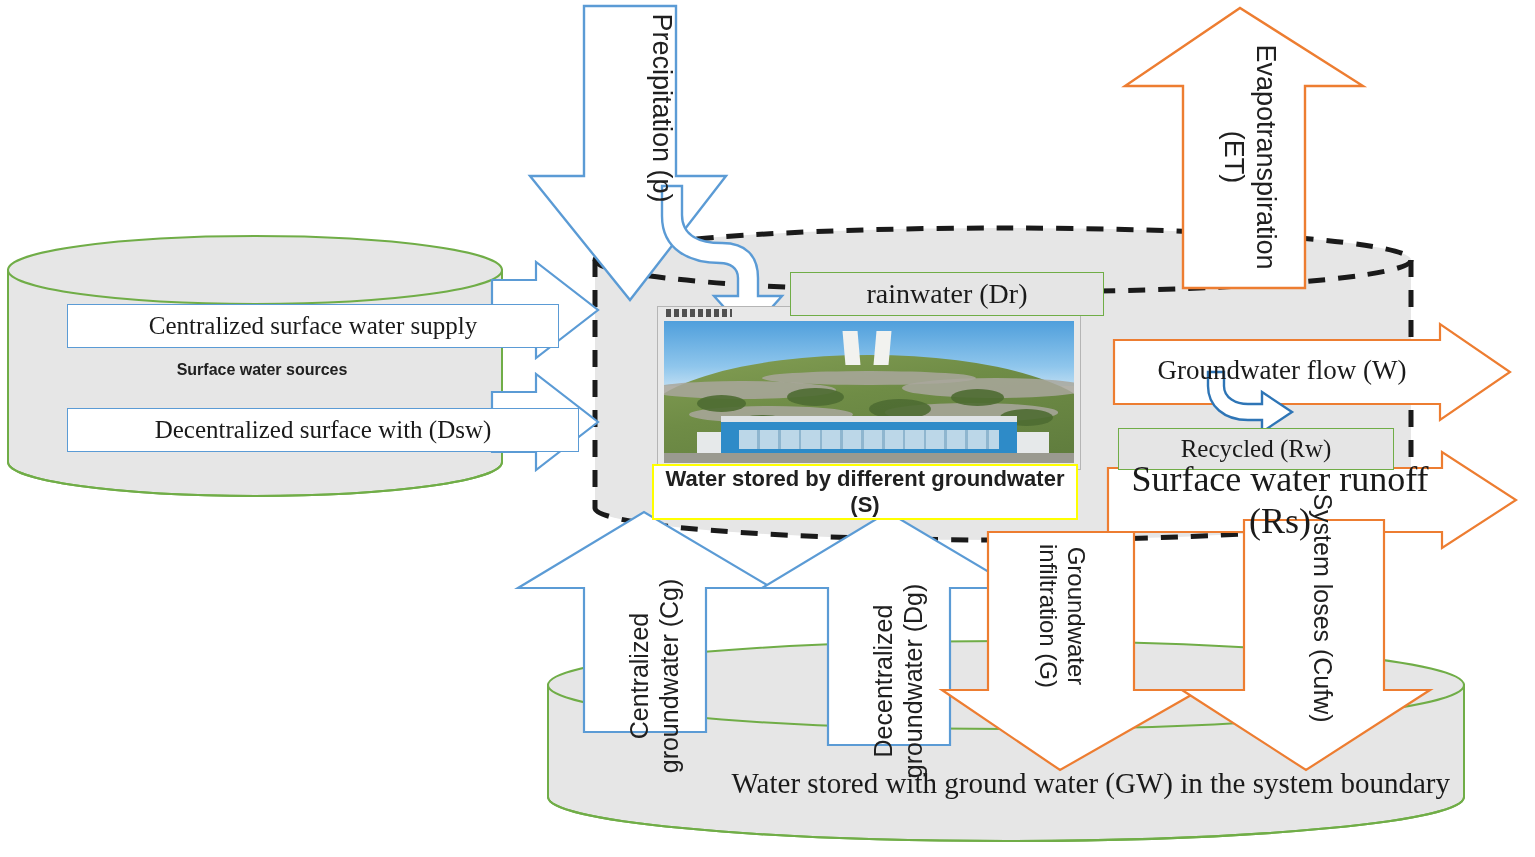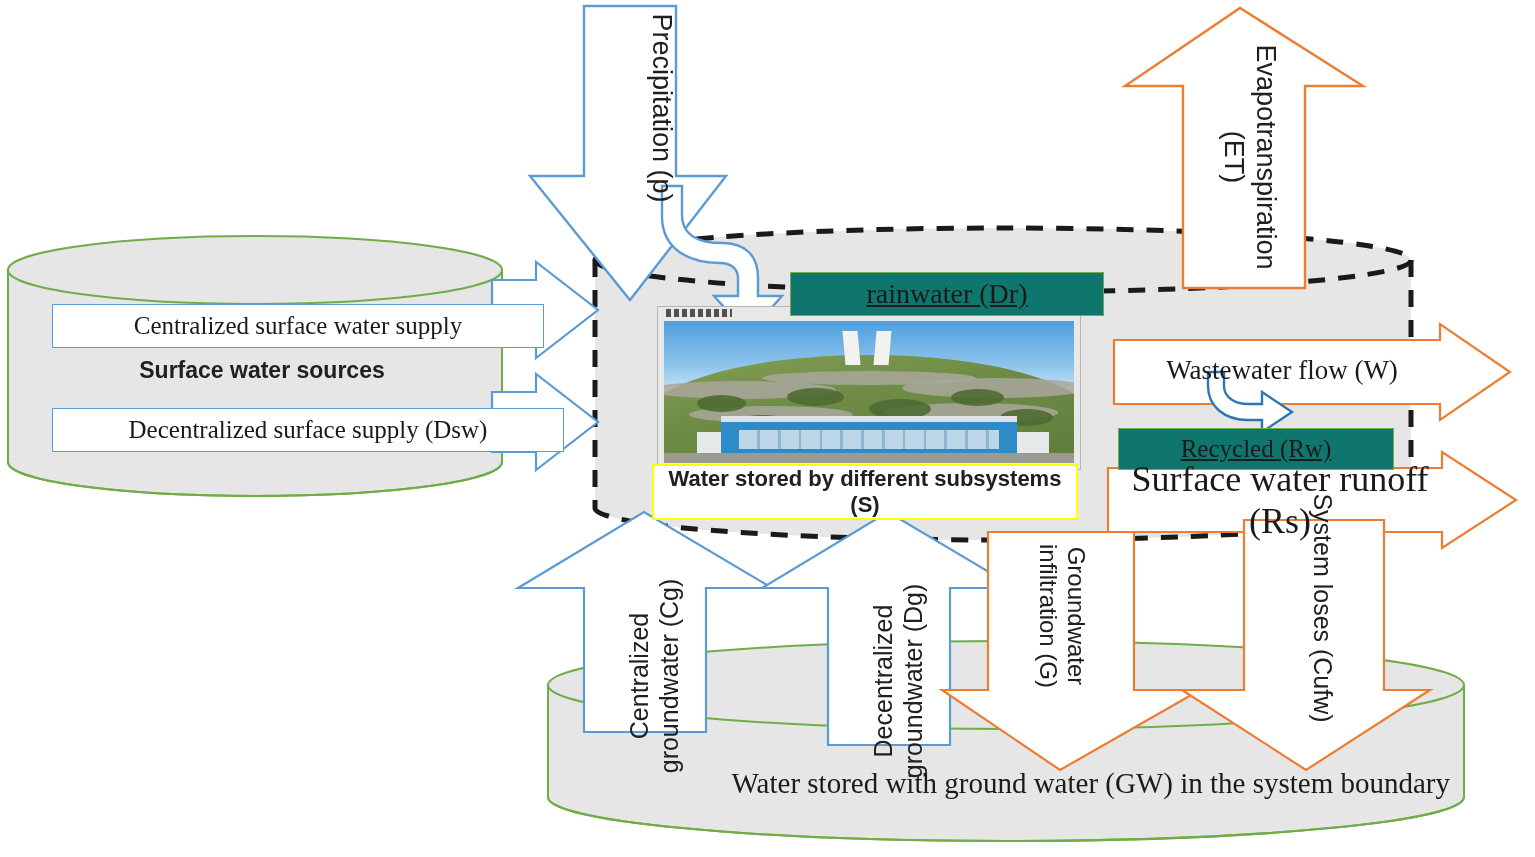--- a/index.html
+++ b/index.html
@@ -10,22 +10,22 @@
   }
   #stage{position:absolute;left:0;top:0;width:1535px;height:857px;}
   #stage svg{position:absolute;left:0;top:0;}
 
   .lbl{position:absolute;display:flex;align-items:center;justify-content:center;
        text-align:center;box-sizing:border-box;}
   .serif{font-family:"Liberation Serif", serif;}
   .sans{font-family:"Liberation Sans", sans-serif;}
 
   
-  .boxlabel{background:#ffffff;border:1.6px solid #5B9BD5;}
-  .boxlabel-green{background:#0f766e;border:1.8px solid #70AD47;text-decoration:underline;}
+  .boxlabel{background:#ffffff;border:1.6px solid #5B9BD5;margin-left:15px;}
+  .boxlabel-green{background:#e5e5e5;border:1.8px solid #70AD47;}
   .boxlabel-yellow{background:#ffffff;border:2.4px solid #FFFF00;}
 
   
   .vlabel{position:absolute;white-space:nowrap;font-family:"Liberation Sans",sans-serif;
           color:#202020;line-height:1.12;text-align:center;}
   .rot-ccw{transform:rotate(-90deg);transform-origin:center center;}
   .rot-cw{transform:rotate(90deg);transform-origin:center center;}
 
   .photo{position:absolute;overflow:hidden;background:#c9c9c9;border:1px solid #b5b5b5;}
   .ph-frame{position:absolute;left:0;top:0;right:0;bottom:0;background:#e8e8e8;}
@@ -123,42 +123,42 @@
       <div class="ph-bush" style="left:82%;top:62%;width:13%;height:12%;"></div>
       <div class="ph-wing" style="left:8%;width:18%;"></div>
       <div class="ph-wing" style="right:6%;width:18%;"></div>
       <div class="ph-bld">
         <div class="ph-bldglass"></div>
       </div>
       <div class="ph-base"></div>
     </div>
   </div>
 
-  <div class="lbl sans" style="left:52px;top:352px;width:420px;height:36px;font-size:23px;font-weight:bold;color:#202020;">
+  <div class="lbl sans" style="left:52px;top:352px;width:420px;height:36px;font-size:16px;font-weight:bold;color:#202020;">
     <span>Surface water sources</span>
   </div>
 
   <div class="lbl boxlabel serif" style="left:52px;top:304px;width:492px;height:44px;font-size:25px;color:#1a1a1a;">
     <span>Centralized surface water supply</span>
   </div>
 
   <div class="lbl boxlabel serif" style="left:52px;top:408px;width:512px;height:44px;font-size:25px;color:#1a1a1a;">
-    <span>Decentralized surface supply (Dsw)</span>
+    <span>Decentralized surface with (Dsw)</span>
   </div>
 
   <div class="lbl boxlabel-green serif" style="left:790px;top:272px;width:314px;height:44px;font-size:28px;color:#1a1a1a;">
     <span>rainwater (Dr)</span>
   </div>
 
   <div class="lbl boxlabel-yellow sans" style="left:652px;top:464px;width:426px;height:56px;font-size:22px;font-weight:bold;color:#202020;line-height:1.16;padding:0 8px;">
-    <span>Water stored by different subsystems (S)</span>
+    <span>Water stored by different groundwater (S)</span>
   </div>
 
   <div class="lbl serif" style="left:1124px;top:348px;width:316px;height:44px;font-size:27px;color:#1a1a1a;">
-    <span>Wastewater flow (W)</span>
+    <span>Groundwater flow (W)</span>
   </div>
 
   <div class="lbl boxlabel-green serif" style="left:1118px;top:428px;width:276px;height:42px;font-size:25px;color:#1a1a1a;">
     <span>Recycled (Rw)</span>
   </div>
 
   <div class="lbl serif" style="left:1118px;top:478px;width:324px;height:44px;font-size:36px;color:#1a1a1a;">
     <span>Surface water runoff (Rs)</span>
   </div>
 

